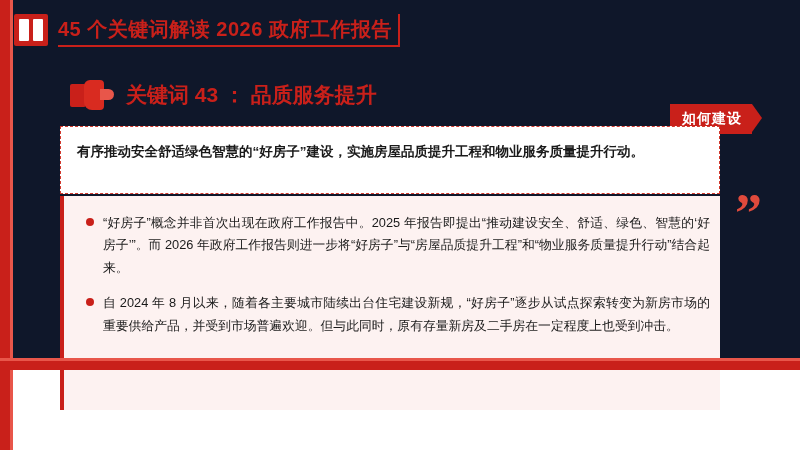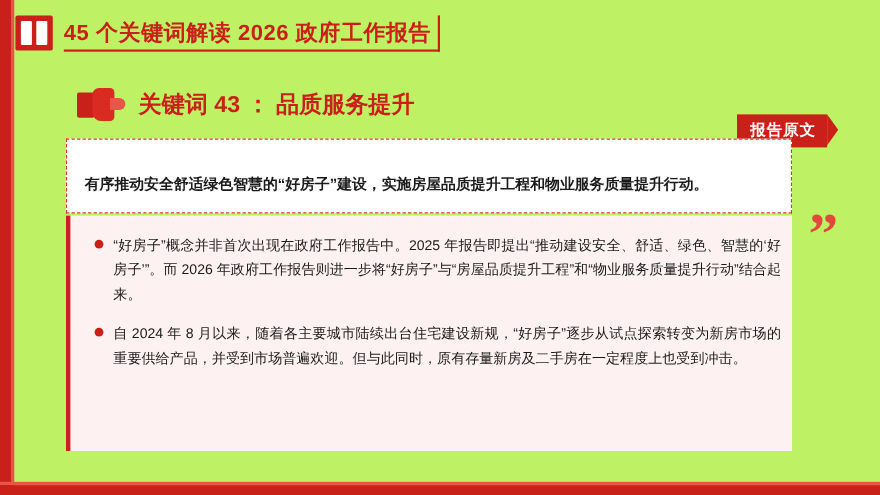--- a/index.html
+++ b/index.html
@@ -9,23 +9,23 @@
   body {
     width: 800px;
     height: 450px;
     background: #ffffff;
     font-family: "Liberation Sans", sans-serif;
     overflow: hidden;
   }
   .slide {
     position: relative;
     width: 800px;
-    height: 450px;
+    height: 370px;
     box-sizing: border-box;
-    background: #bef264;
+    background: #0f172a;
   }
   
   .left-bar {
     position: absolute;
     left: 0;
     top: 0;
     width: 10px;
     height: 450px;
     background: #c9201a;
   }
@@ -171,21 +171,20 @@
     border: 1px dashed #d23a2e;
     box-sizing: border-box;
     background: #ffffff;
     padding: 14px 16px;
   }
   .quote-text {
     font-size: 13.5px;
     font-weight: bold;
     color: #1a1a1a;
     line-height: 1.7;
-    margin-top: 16px;
   }
   
   .quote-mark {
     position: absolute;
     right: 38px;
     top: 193px;
     font-size: 54px;
     line-height: 40px;
     color: #e04a3c;
     font-family: "Liberation Serif", serif;
@@ -245,21 +244,21 @@
 
   <div class="kw-row">
     <div class="hand-icon">
       <div class="cuff"></div>
       <div class="palm"></div>
       <div class="finger"></div>
     </div>
     <span class="kw-text">关键词 43 ： 品质服务提升</span>
   </div>
 
-  <div class="orig-tag">报告原文</div>
+  <div class="orig-tag">如何建设</div>
 
   <div class="quote-box">
     <div class="quote-text">有序推动安全舒适绿色智慧的“好房子”建设，实施房屋品质提升工程和物业服务质量提升行动。</div>
   </div>
 
   <div class="quote-mark">”</div>
 
   <div class="body-box">
     <div class="bullet-row">
       <div class="bullet-dot"></div>

